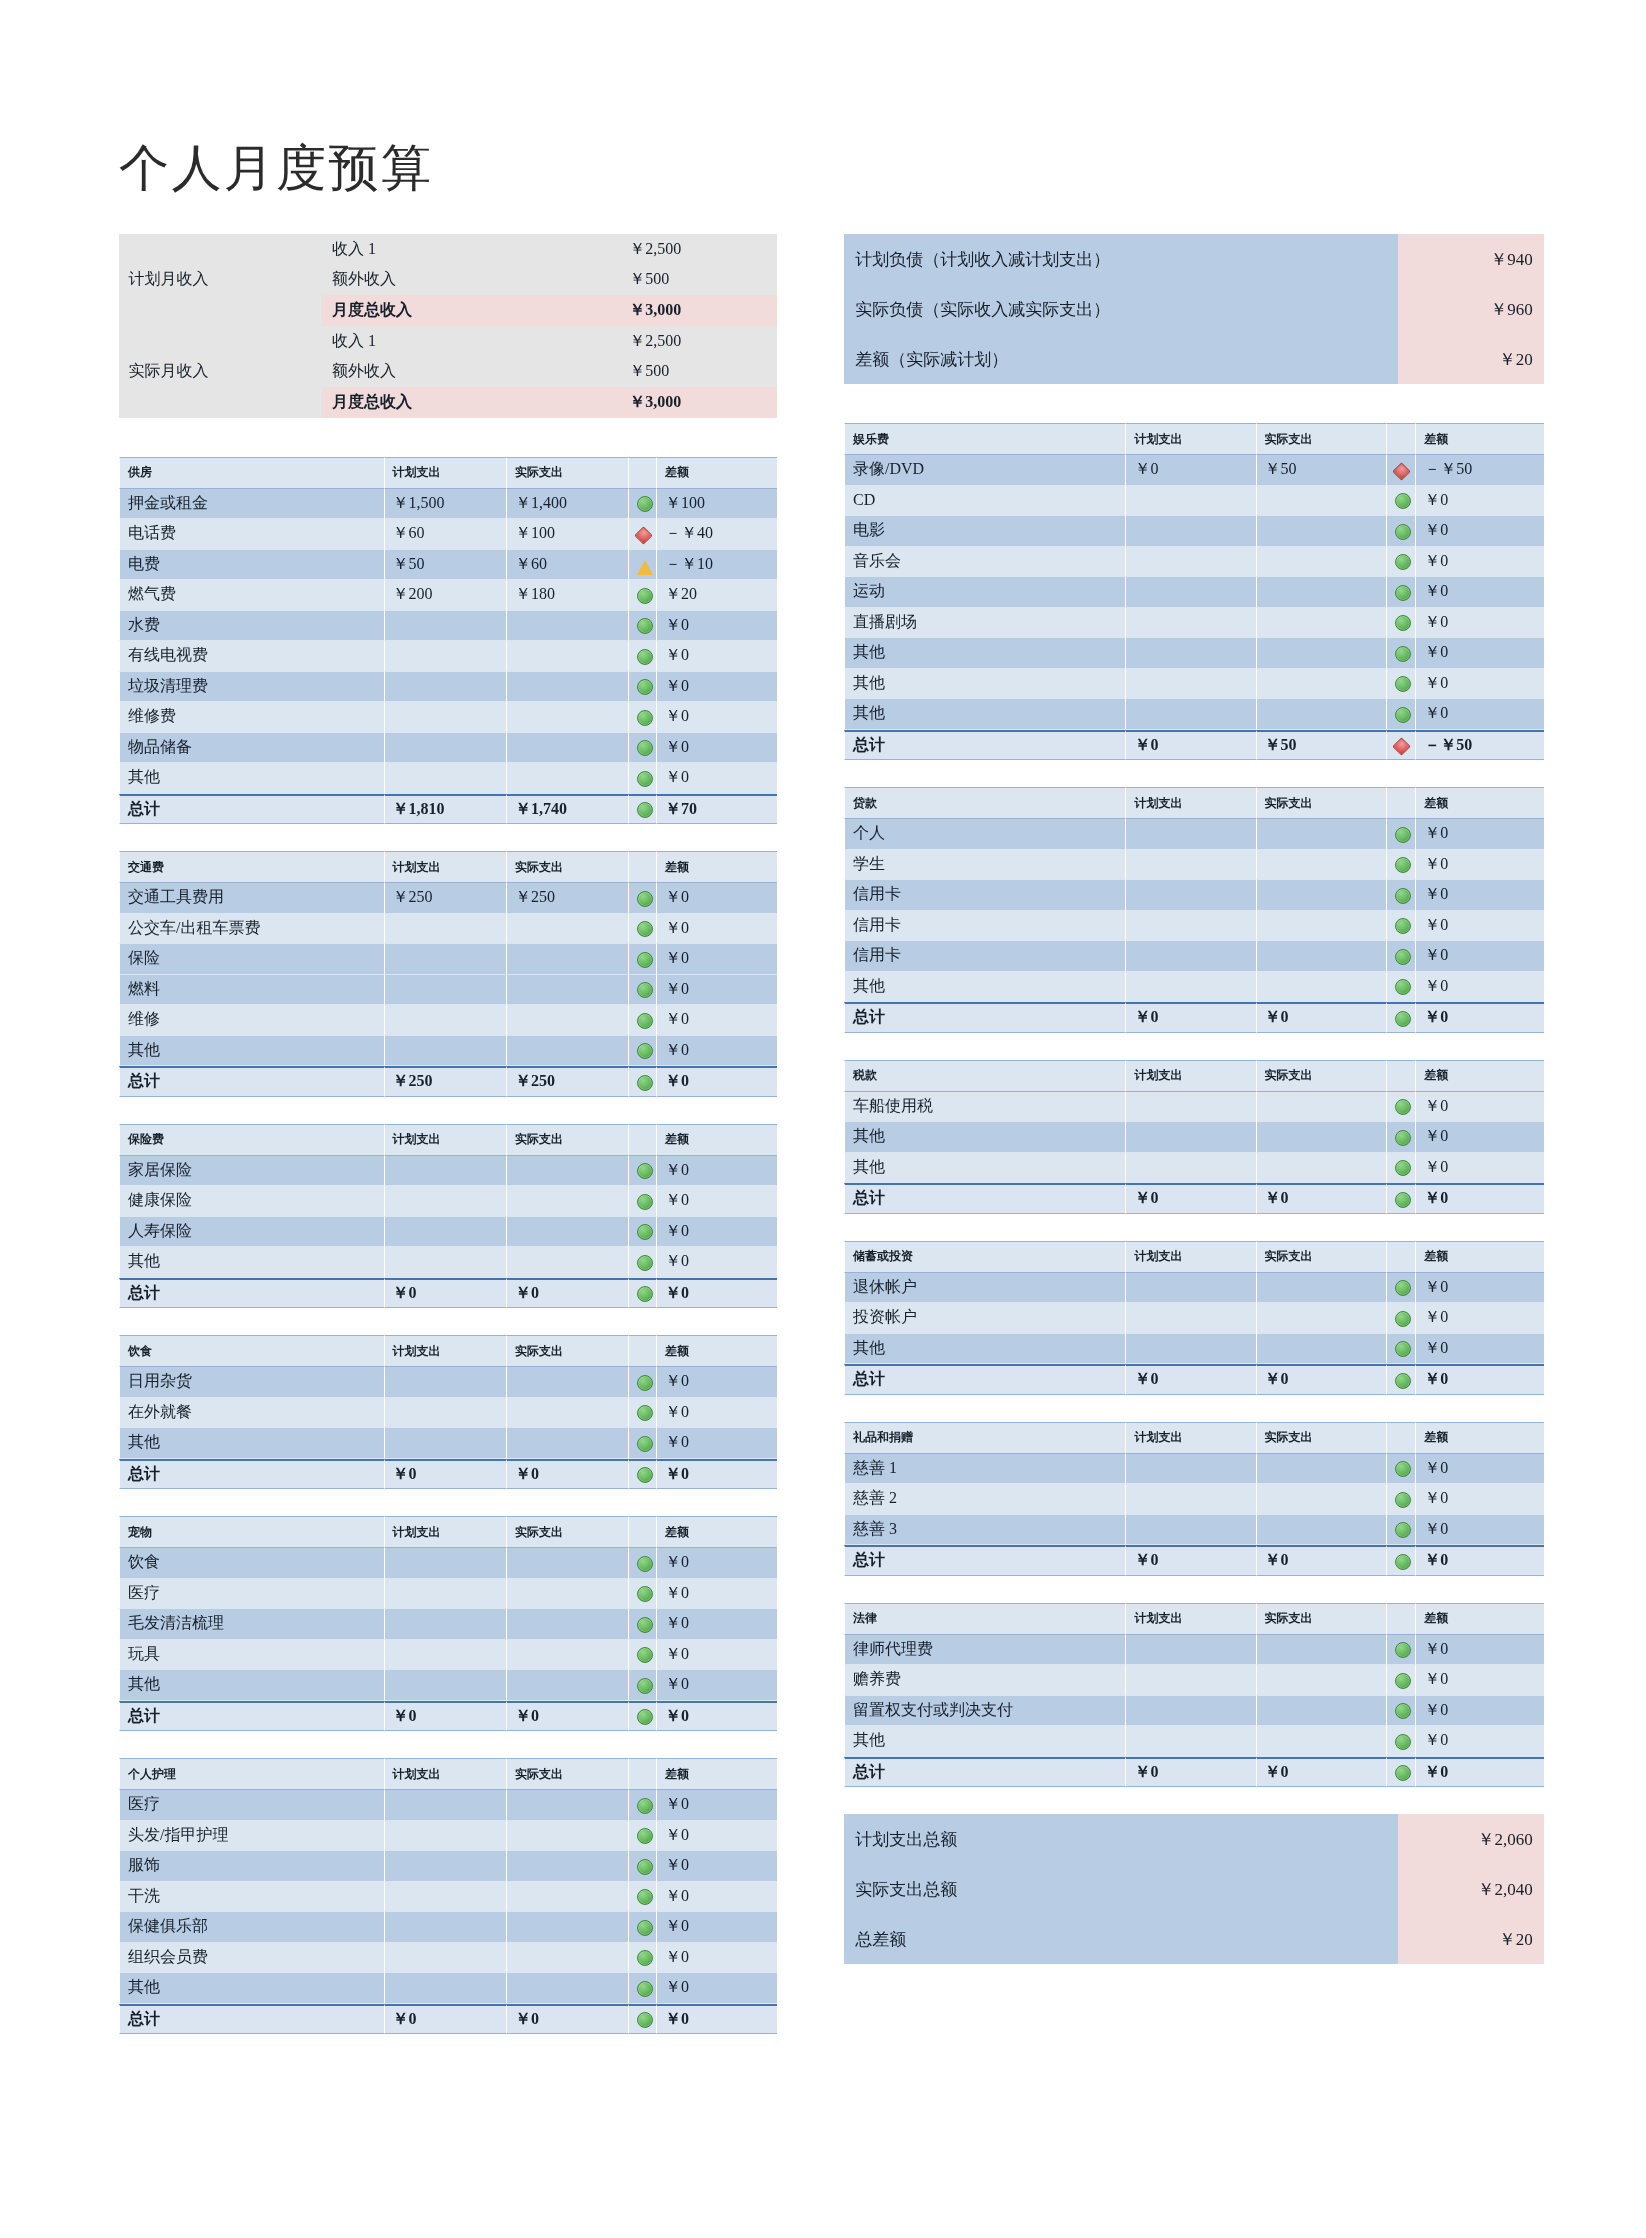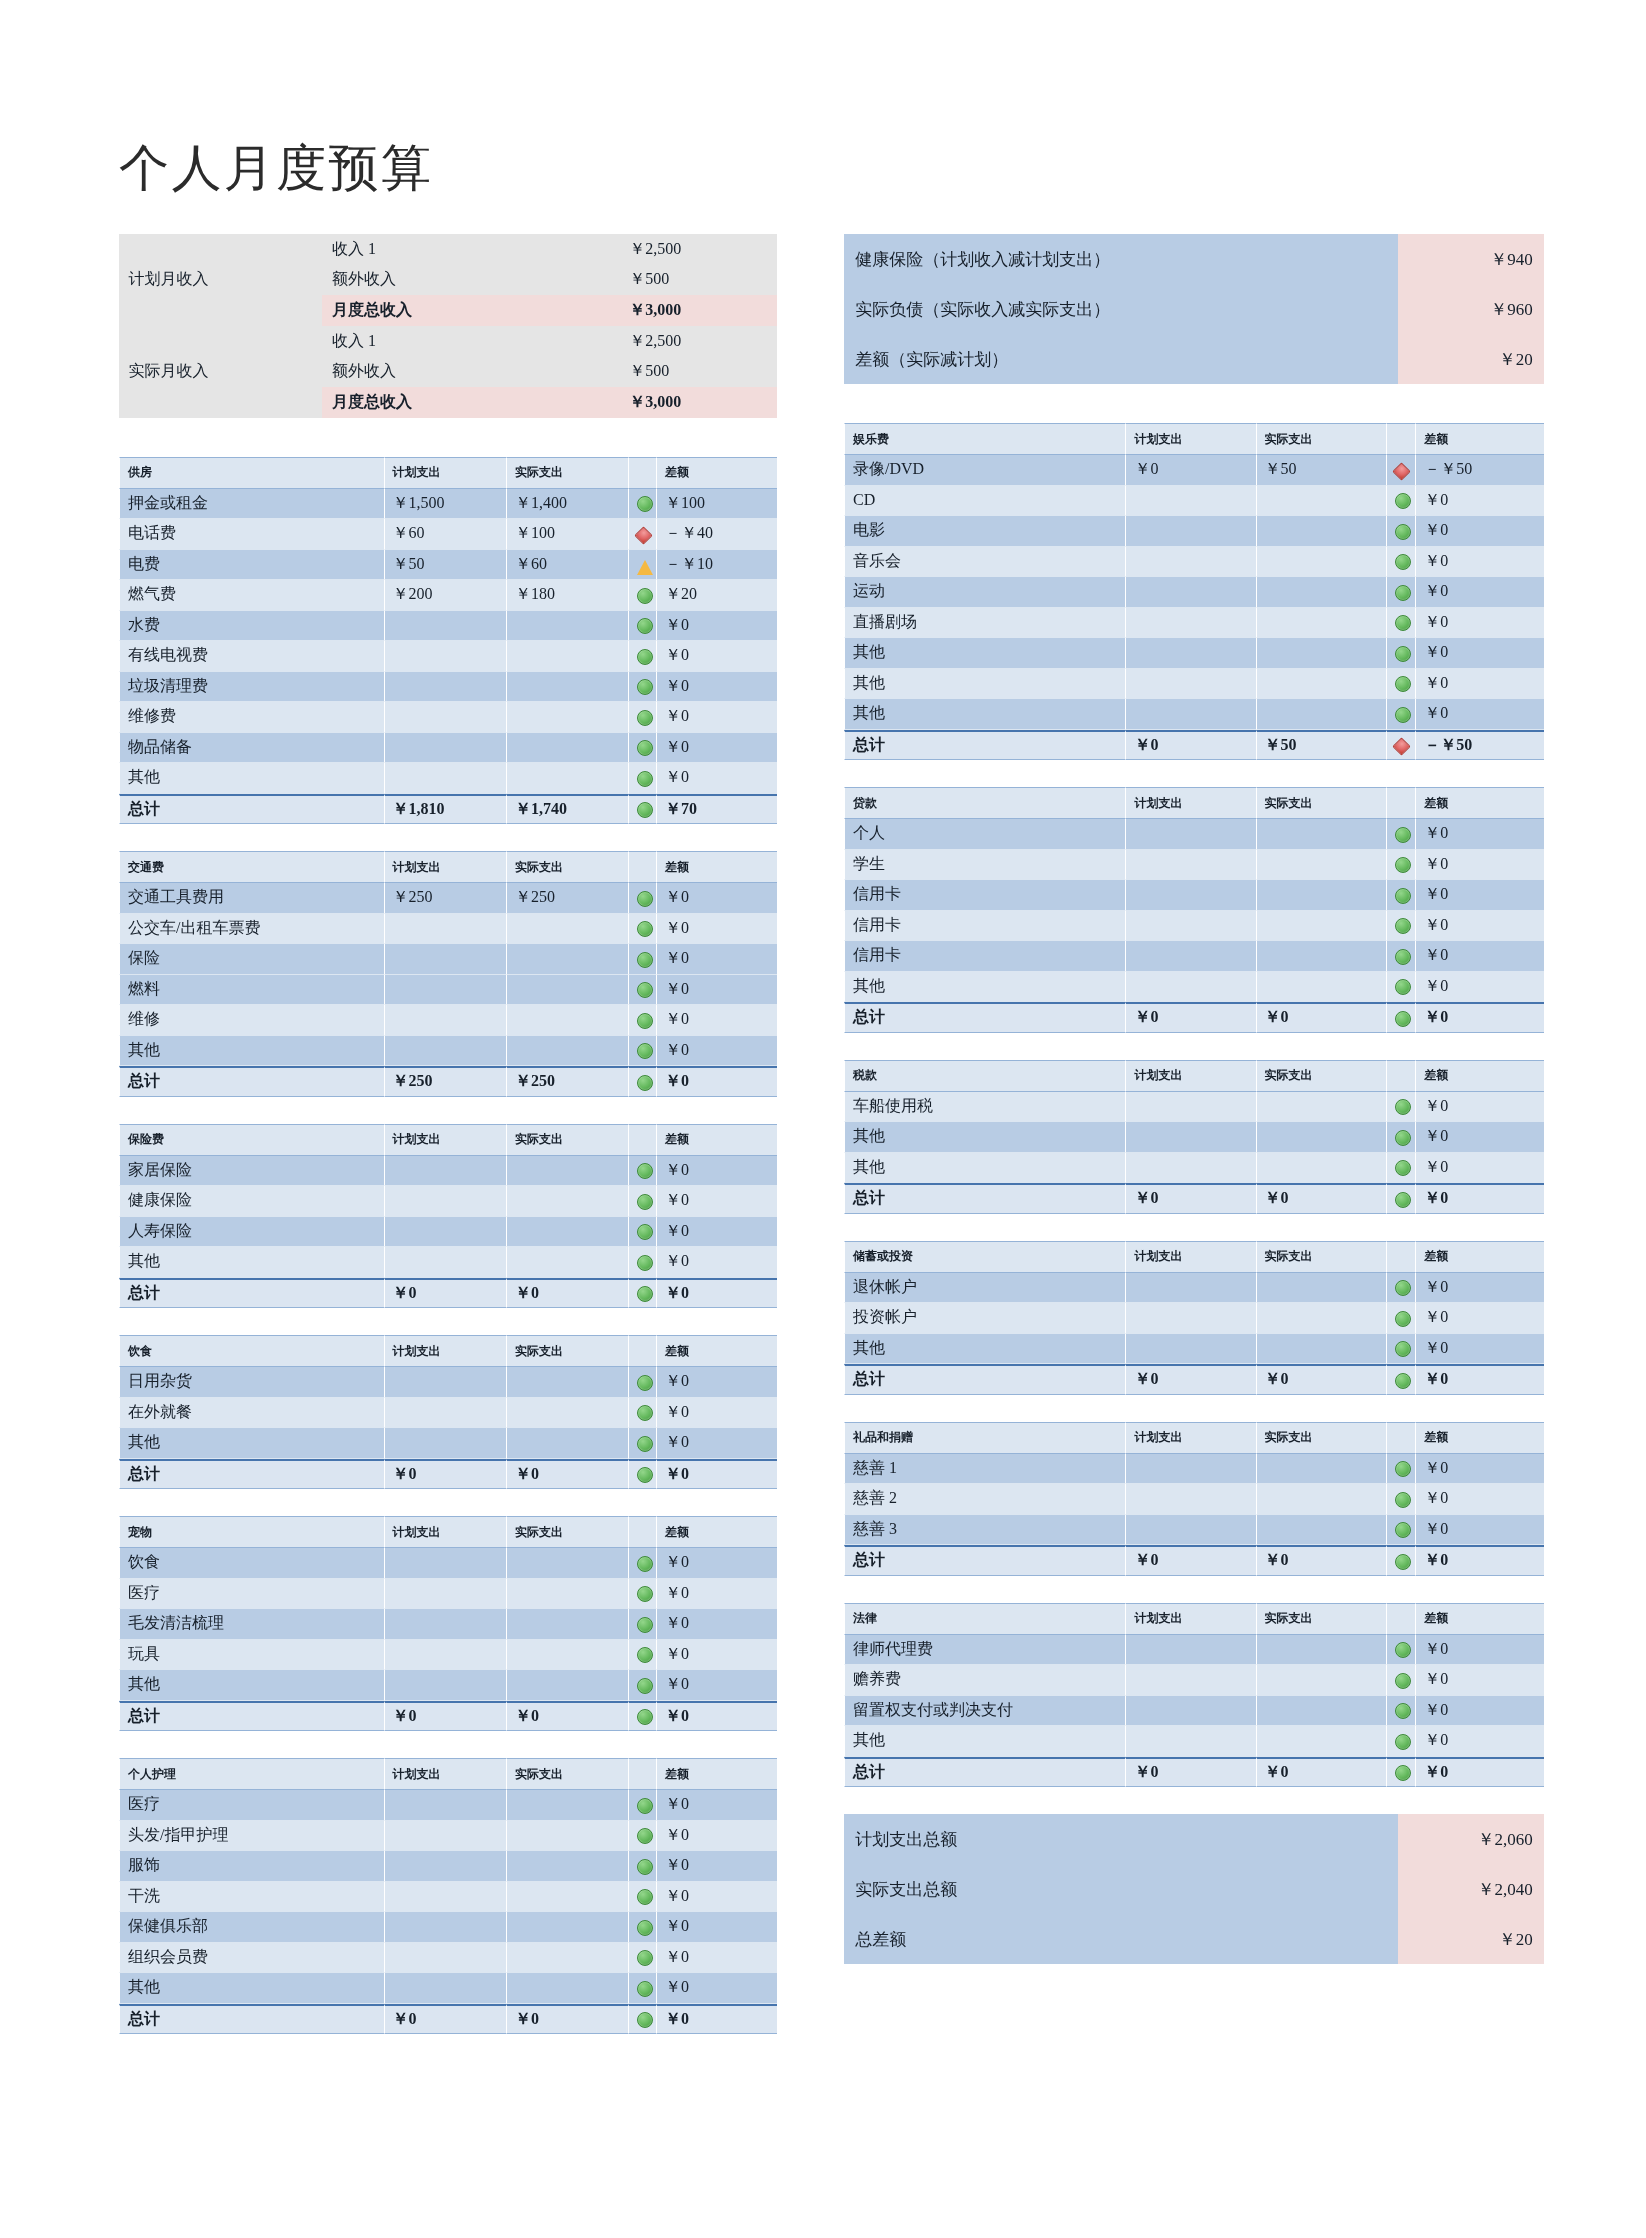--- a/index.html
+++ b/index.html
@@ -579,21 +579,21 @@
           </tbody>
         </table>
       </div>
   </div>
 
   <div id="col-right">
 
     <table class="summ">
       <tbody id="summary-top-body">
           <tr>
-            <td class="s-label">健康保险（计划收入减计划支出）</td>
+            <td class="s-label">计划负债（计划收入减计划支出）</td>
             <td class="s-val">￥940</td>
           </tr>
           <tr>
             <td class="s-label">实际负债（实际收入减实际支出）</td>
             <td class="s-val">￥960</td>
           </tr>
           <tr>
             <td class="s-label">差额（实际减计划）</td>
             <td class="s-val">￥20</td>
           </tr>

